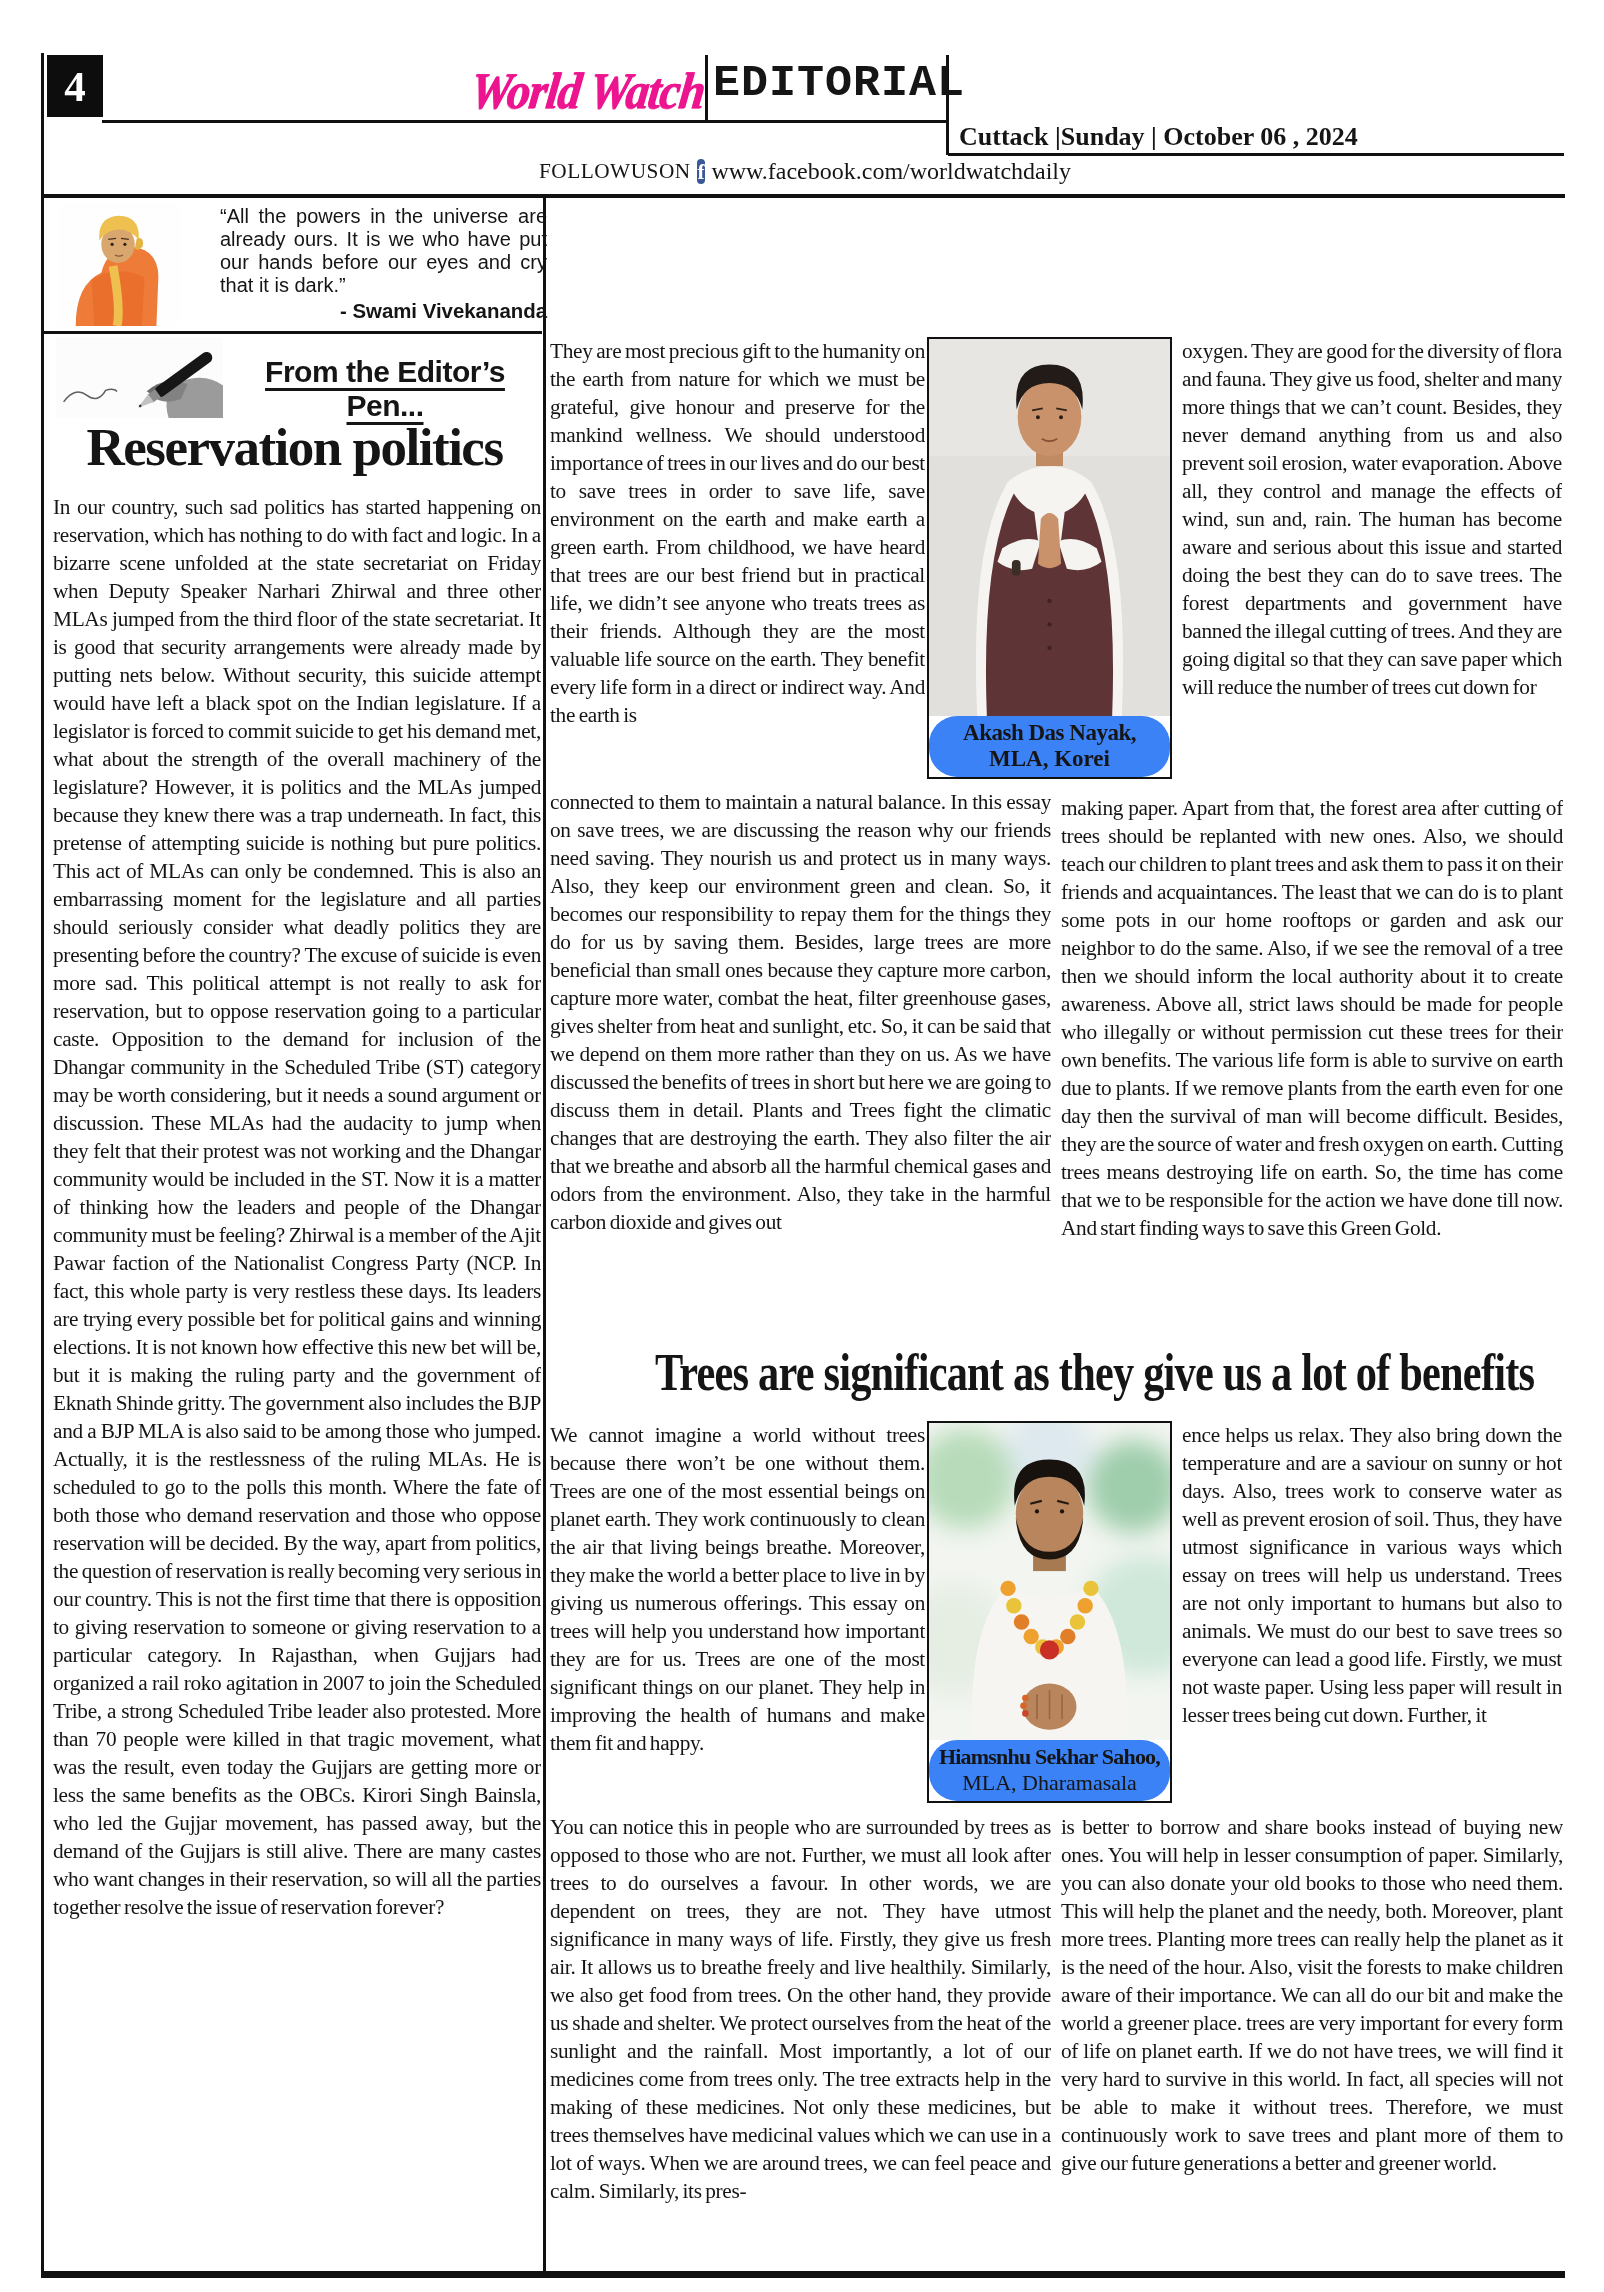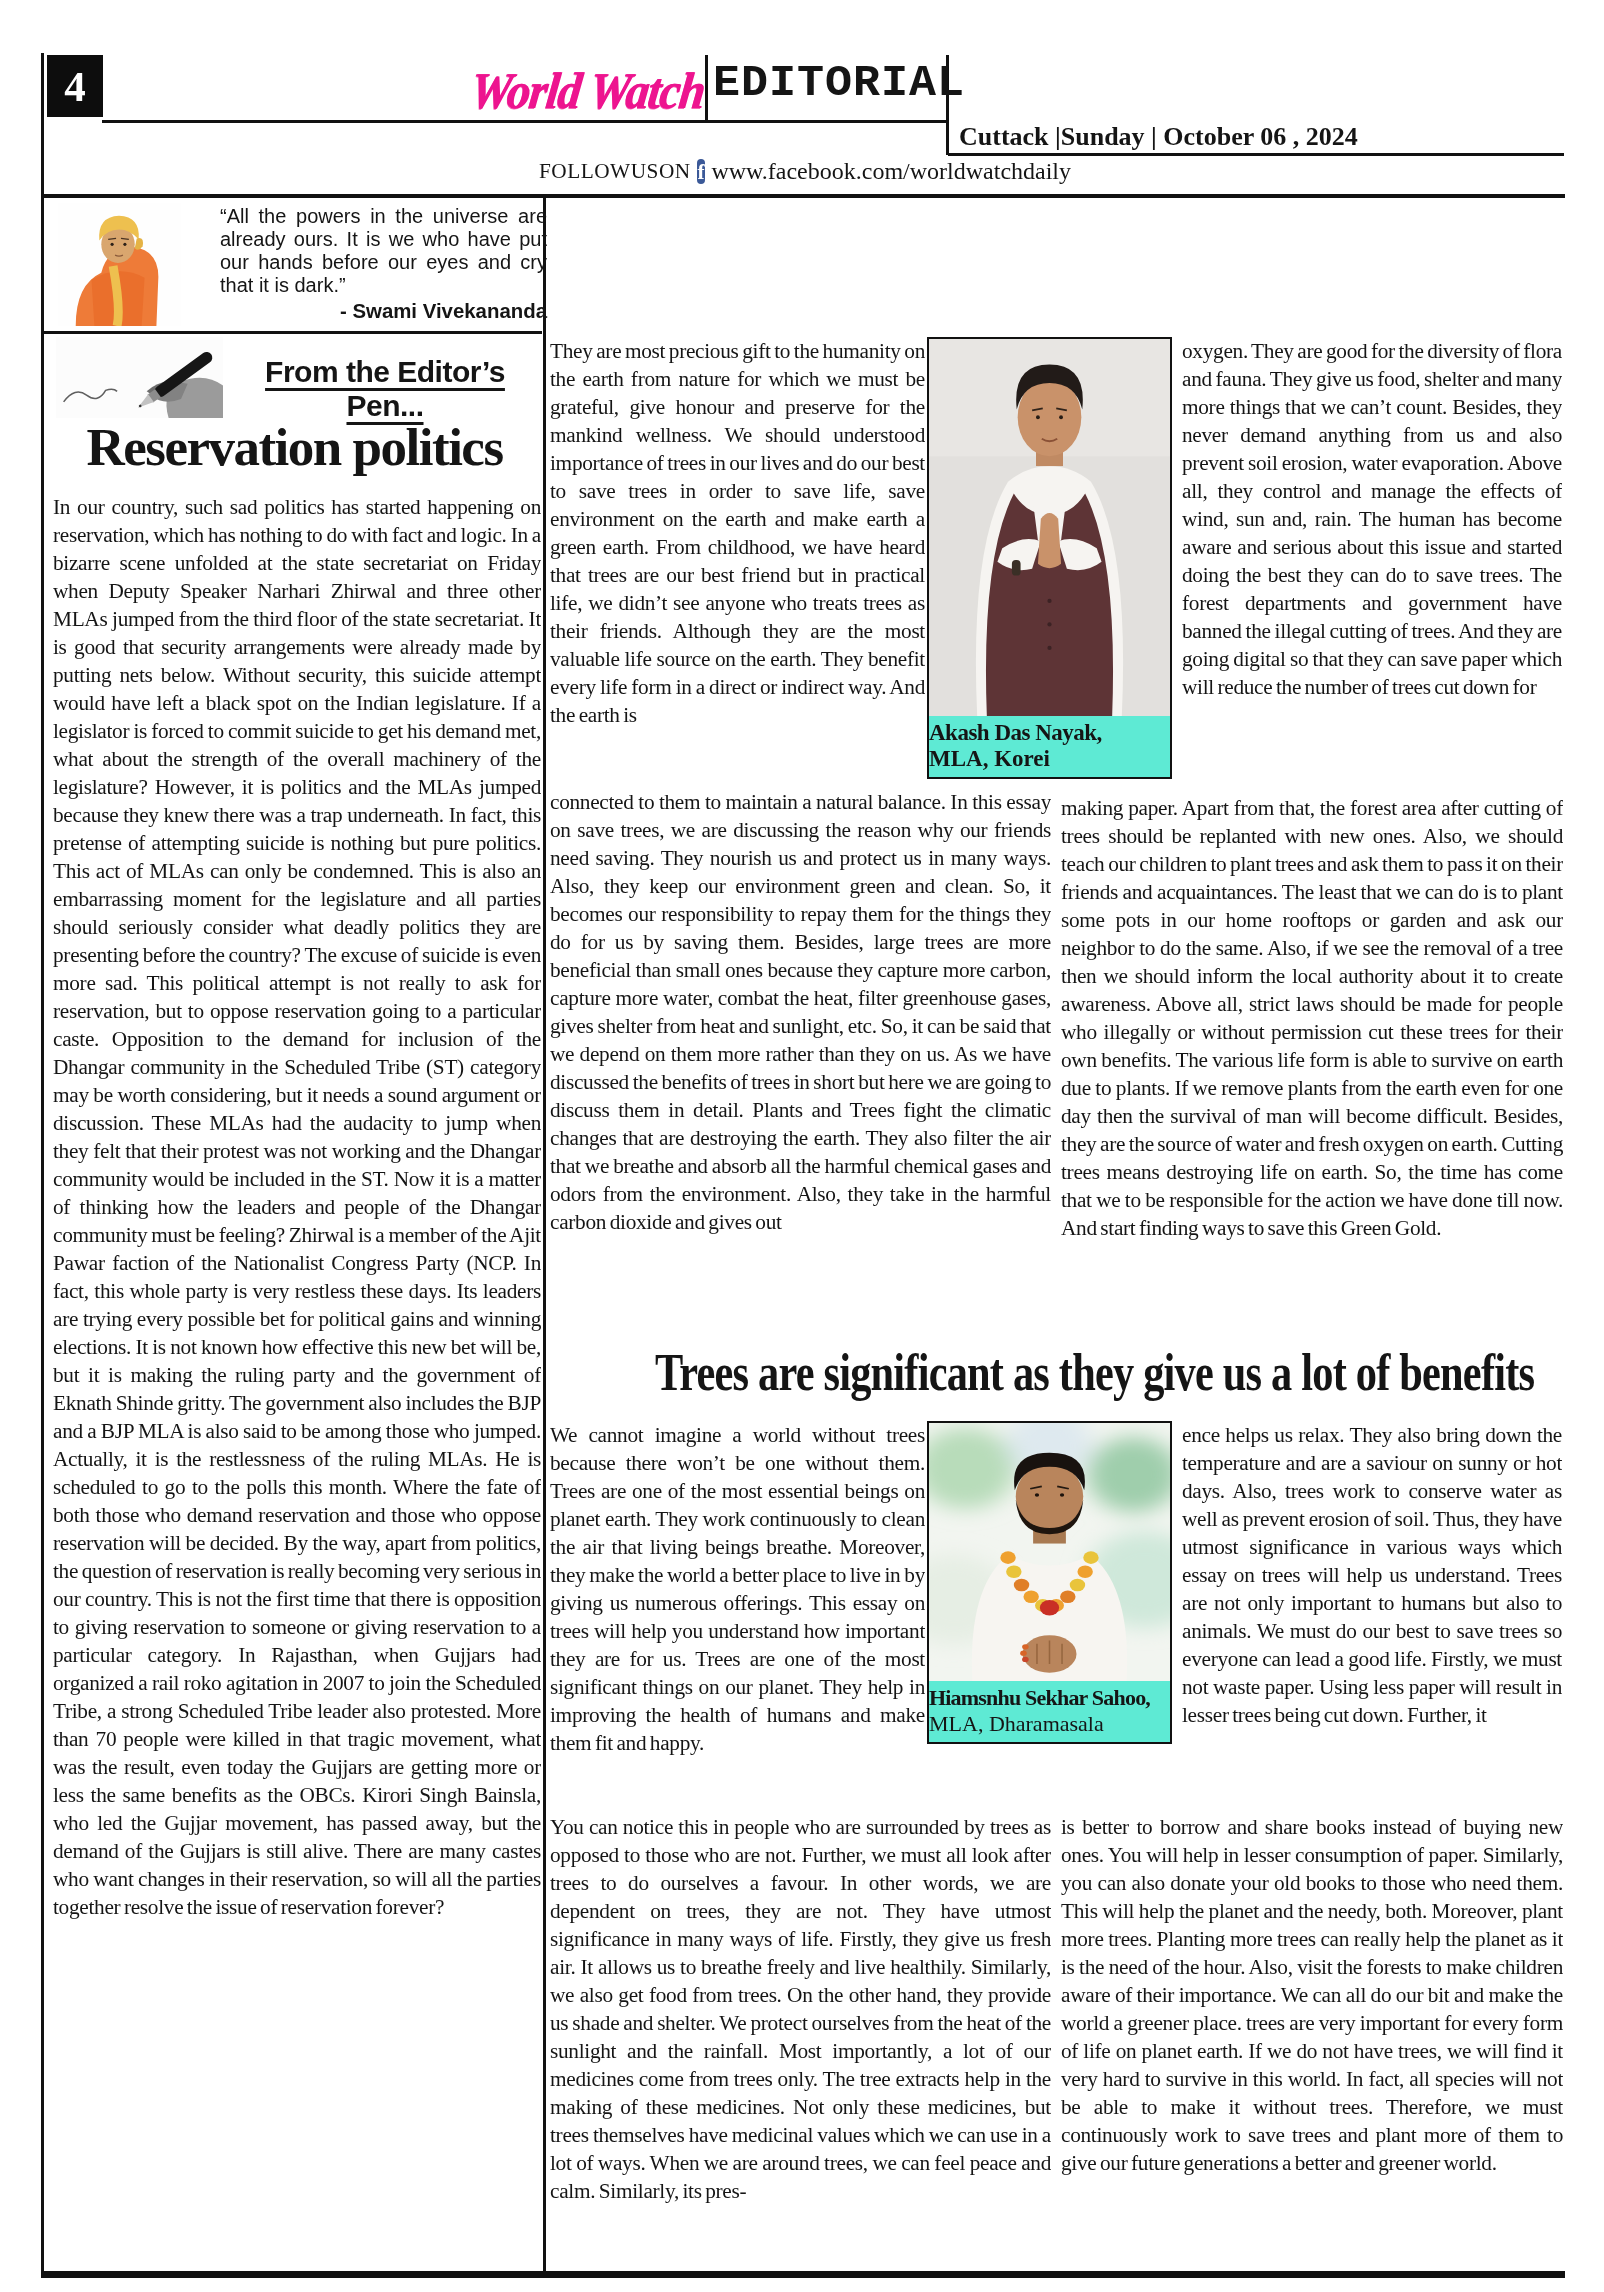--- a/index.html
+++ b/index.html
@@ -38,21 +38,21 @@
   .headline2 span{display:inline-block;transform:scaleX(.8);transform-origin:center;white-space:nowrap;letter-spacing:-1px;}
   .ed-headline{position:absolute;left:45px;top:417px;width:499px;text-align:center;
                font-weight:bold;font-size:53px;letter-spacing:-1.5px;}
   
   .txt{position:absolute;text-align:justify;font-size:21.3px;line-height:28px;
        letter-spacing:-0.3px;word-spacing:-1.5px;overflow:hidden;}
   
   .photo-frame{position:absolute;border:2.9px solid #111;background:#fff;box-sizing:border-box;
                display:flex;flex-direction:column;}
   .photo-frame svg{display:block;flex:1 1 auto;width:100%;}
-  .photo-caption{background:#5eead4;text-align:left;padding:2.9px 0 5.8px 0;}
+  .photo-caption{background:#3b82f6;text-align:center;padding:2.9px 0 5.8px 0;border-radius:28px;}
   .cap1{font-weight:bold;font-size:23px;line-height:27px;letter-spacing:-0.5px;}
   .cap2{font-size:22px;line-height:25px;}
   .cap2.bold{font-weight:bold;font-size:23px;}
 </style>
 </head>
 <body>
 
 <div class="page">
 
   <div class="rule" style="left:41px;top:53px;width:2.9px;height:2225px;"></div>
@@ -151,21 +151,21 @@
   <div class="txt" style="left:1182px;top:337px;width:380px;height:456px;">oxygen. They are good for the diversity of flora and fauna. They give us food, shelter and many more things that we can’t count. Besides, they never demand anything from us and also prevent soil erosion, water evaporation. Above all, they control and manage the effects of wind, sun and, rain. The human has become aware and serious about this issue and started doing the best they can do to save trees. The forest departments and government have banned the illegal cutting of trees. And they are going digital so that they can save paper which will reduce the number of trees cut down for</div>
   <div class="txt" style="left:550px;top:788px;width:501px;height:545px;">connected to them to maintain a natural balance. In this essay on save trees, we are discussing the reason why our friends need saving. They nourish us and protect us in many ways. Also, they keep our environment green and clean. So, it becomes our responsibility to repay them for the things they do for us by saving them. Besides, large trees are more beneficial than small ones because they capture more carbon, capture more water, combat the heat, filter greenhouse gases, gives shelter from heat and sunlight, etc. So, it can be said that we depend on them more rather than they on us. As we have discussed the benefits of trees in short but here we are going to discuss them in detail. Plants and Trees fight the climatic changes that are destroying the earth. They also filter the air that we breathe and absorb all the harmful chemical gases and odors from the environment. Also, they take in the harmful carbon dioxide and gives out</div>
   <div class="txt" style="left:1061px;top:794px;width:502px;height:540px;">making paper. Apart from that, the forest area after cutting of trees should be replanted with new ones. Also, we should teach our children to plant trees and ask them to pass it on their friends and acquaintances. The least that we can do is to plant some pots in our home rooftops or garden and ask our neighbor to do the same. Also, if we see the removal of a tree then we should inform the local authority about it to create awareness. Above all, strict laws should be made for people who illegally or without permission cut these trees for their own benefits. The various life form is able to survive on earth due to plants. If we remove plants from the earth even for one day then the survival of man will become difficult. Besides, they are the source of water and fresh oxygen on earth. Cutting trees means destroying life on earth. So, the time has come that we to be responsible for the action we have done till now. And start finding ways to save this Green Gold.</div>
 
   <div class="headline2">
     <span>Trees are significant as they give us a lot of benefits</span>
   </div>
 
   <div class="txt" style="left:550px;top:1421px;width:375px;height:388px;">We cannot imagine a world without trees because there won’t be one without them. Trees are one of the most essential beings on planet earth. They work continuously to clean the air that living beings breathe. Moreover, they make the world a better place to live in by giving us numerous offerings. This essay on trees will help you understand how important they are for us. Trees are one of the most significant things on our planet. They help in improving the health of humans and make them fit and happy.</div>
 
-  <div class="photo-frame" style="left:927px;top:1421px;width:245px;height:323px;">
+  <div class="photo-frame" style="left:927px;top:1421px;width:245px;height:382px;">
     <svg viewBox="0 0 250 330" preserveAspectRatio="none">
       <defs>
           <filter id="blur2" x="-40%" y="-40%" width="180%" height="180%">
             <feGaussianBlur stdDeviation="12"></feGaussianBlur>
           </filter>
         </defs>
       <rect width="250" height="330" fill="#f2f5f0"></rect>
       <g filter="url(#blur2)">
         <circle cx="38" cy="58" r="52" fill="#b8dcba"></circle>
         <circle cx="212" cy="66" r="48" fill="#9fceac"></circle>

